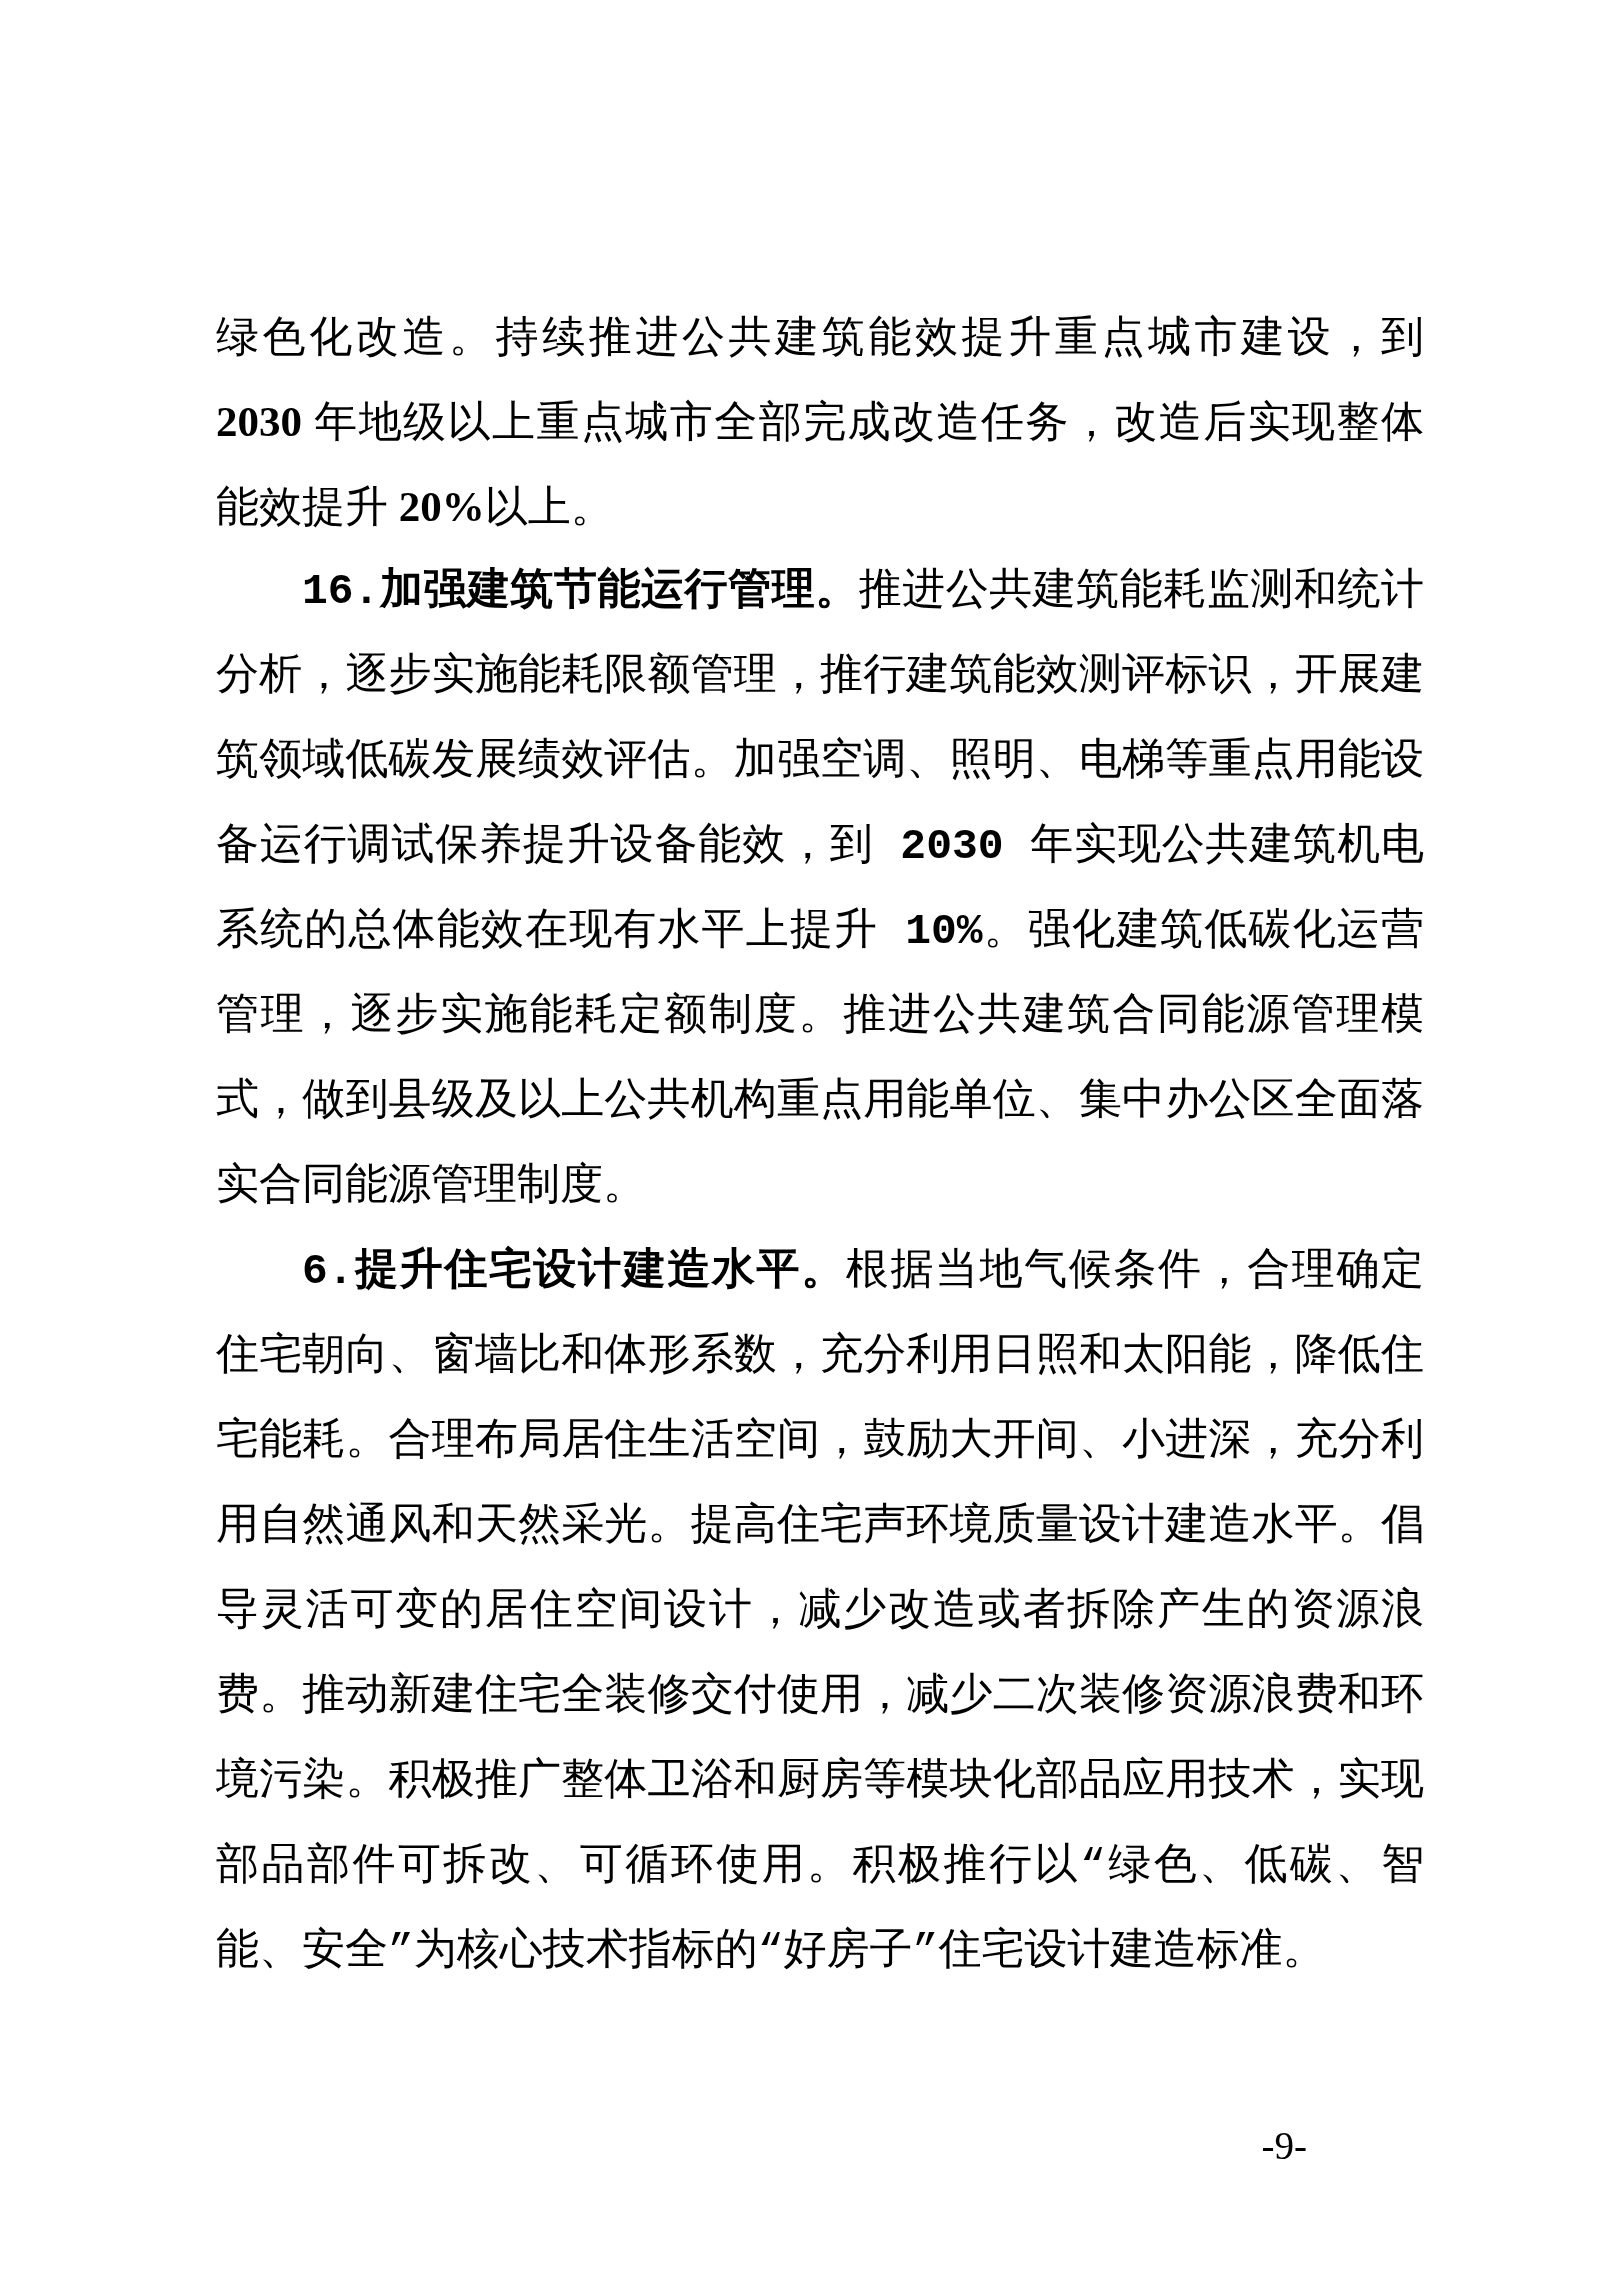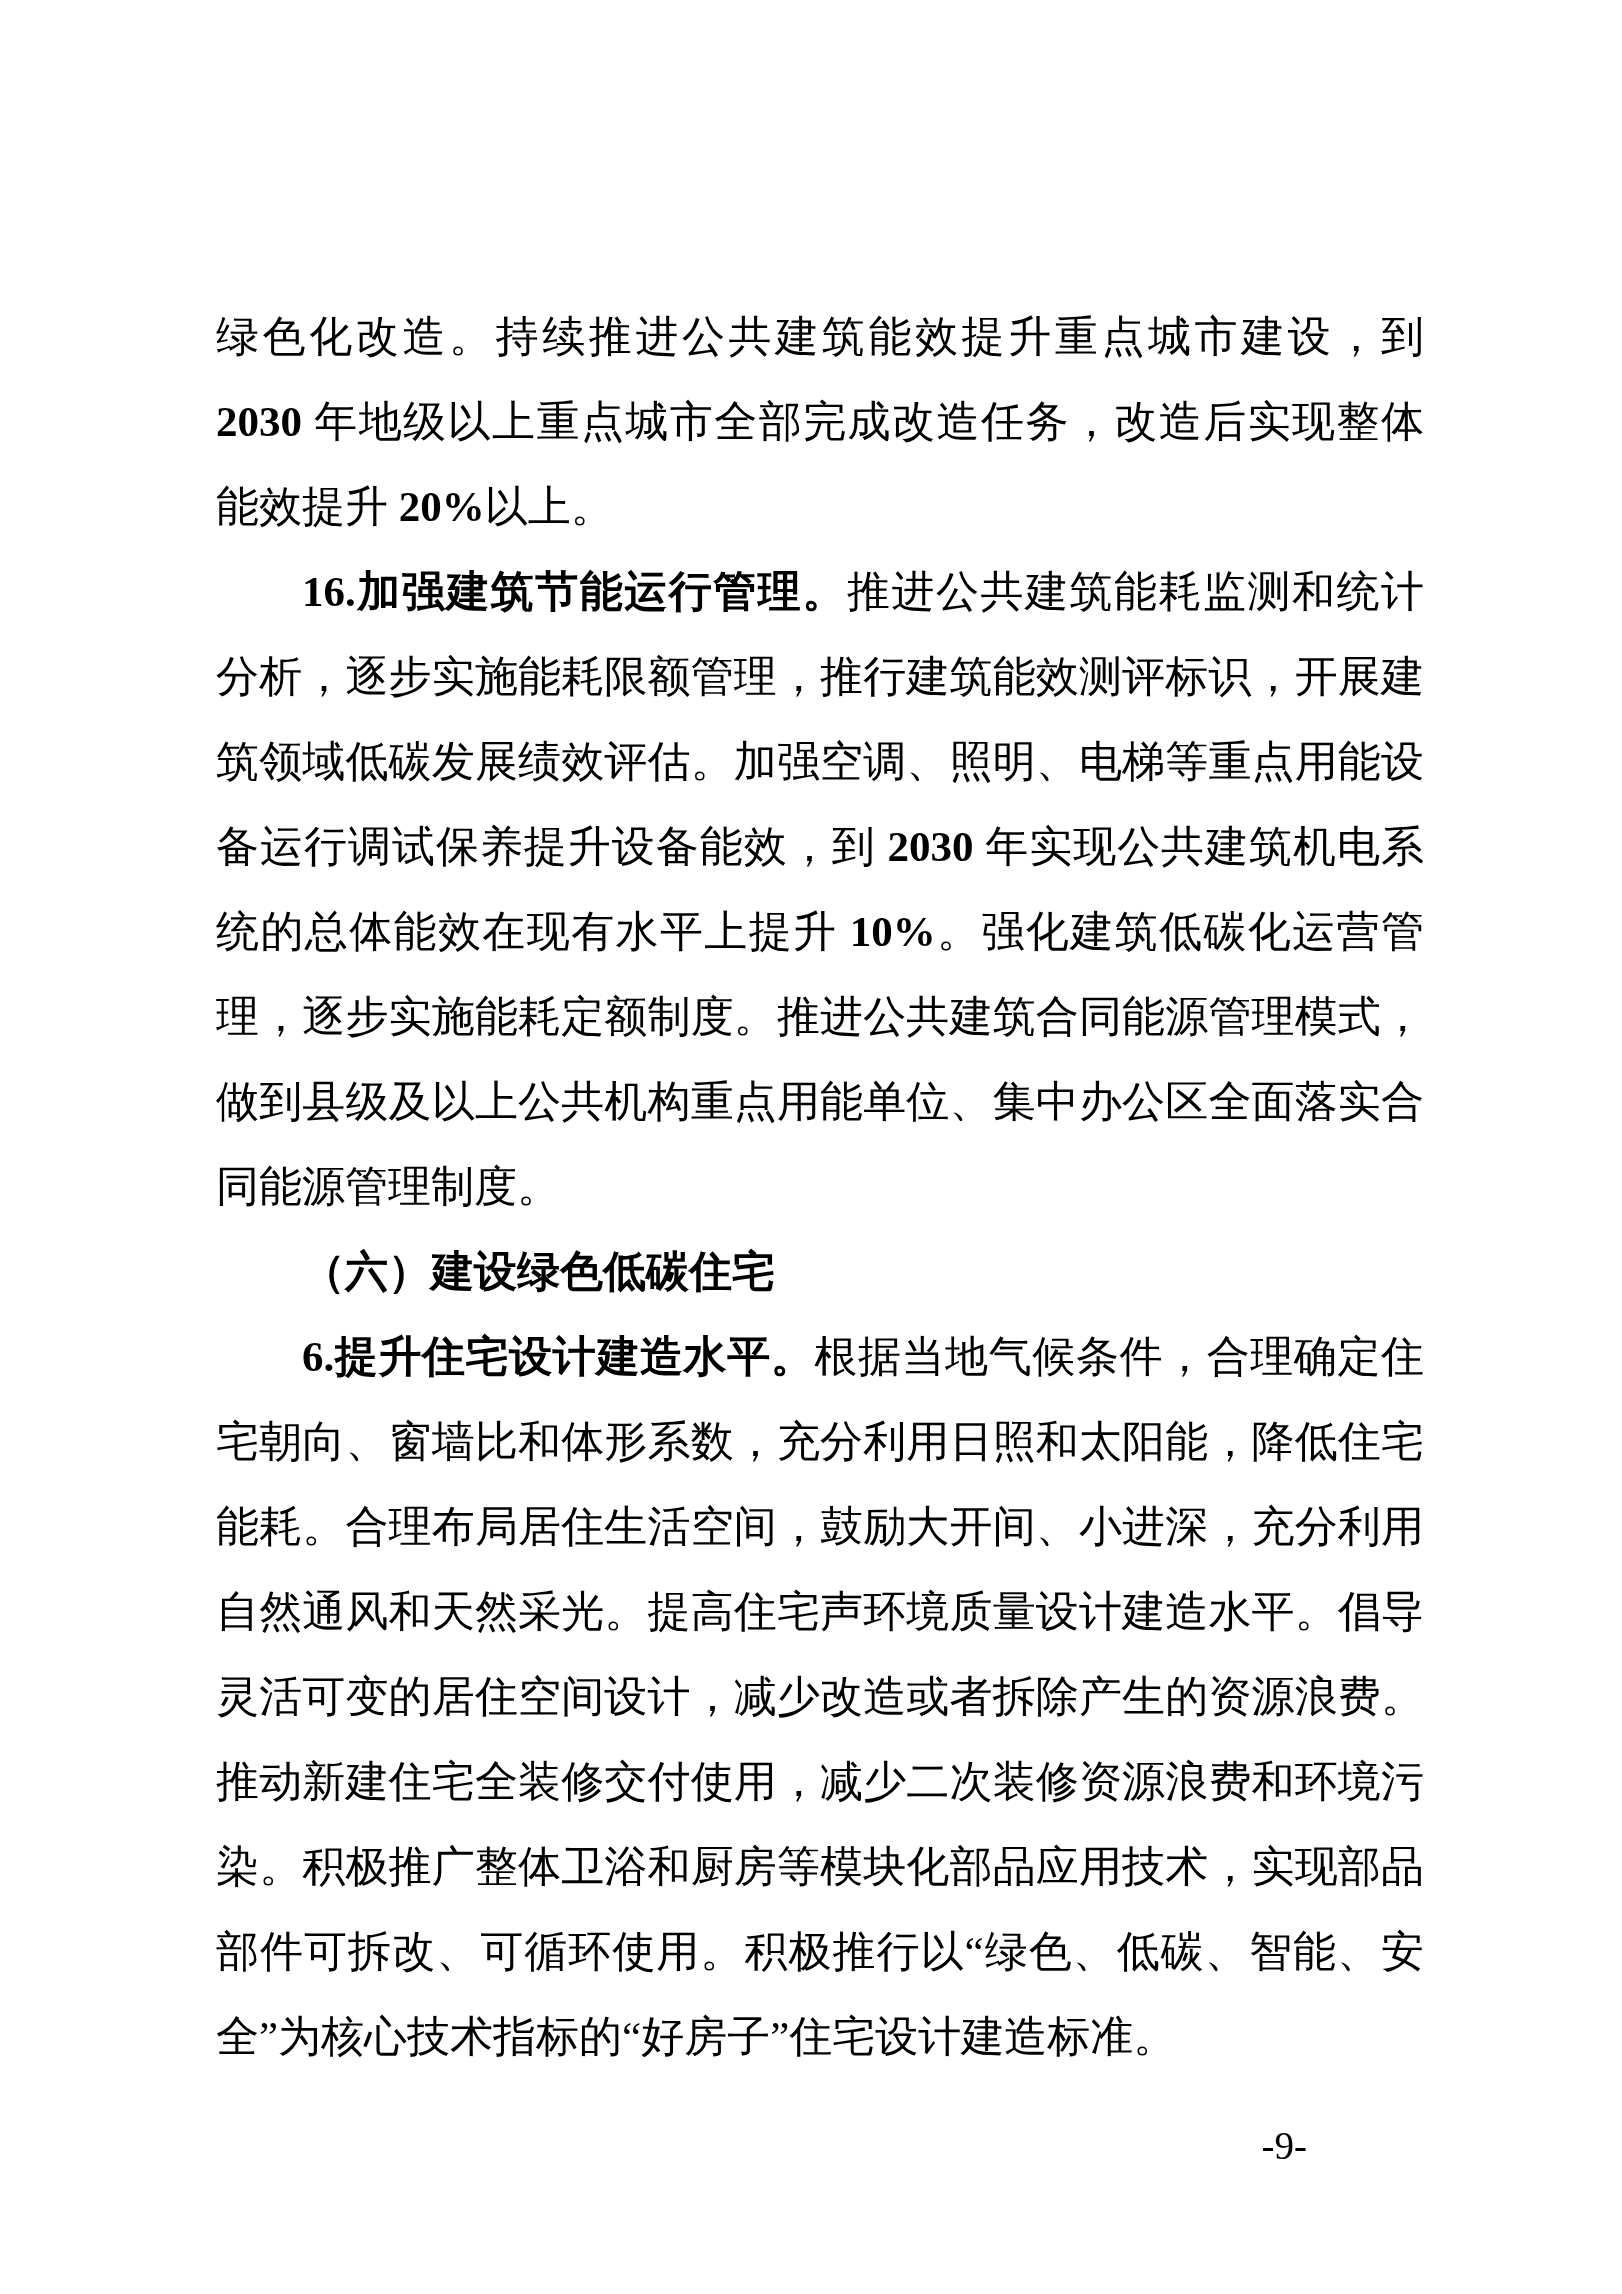--- a/index.html
+++ b/index.html
@@ -26,20 +26,21 @@
     text-align: justify;
     text-justify: inter-character;
     letter-spacing: 0;
   }
   .body-text p {
     margin: 0;
     padding: 0;
   }
   .body-text p.indent {
     text-indent: 86px; 
+    font-family: Liberation Mono, monospace;
   }
   .body-text .b {
     font-weight: 700;
   }
   .body-text p.heading {
     font-weight: 700;
   }
   .page-number {
     position: absolute;
     top: 2123px;
@@ -50,18 +51,17 @@
     color: #000000;
   }
 </style>
 </head>
 <body>
 
 <div class="page">
   <div class="body-text">
       <p class=""><span>绿色化改造。持续推进公共建筑能效提升重点城市建设，到 </span><span class="b">2030</span><span> 年地级以上重点城市全部完成改造任务，改造后实现整体能效提升 </span><span class="b">20%</span><span>以上。</span></p>
       <p class="indent"><span class="b">16.加强建筑节能运行管理。</span><span>推进公共建筑能耗监测和统计分析，逐步实施能耗限额管理，推行建筑能效测评标识，开展建筑领域低碳发展绩效评估。加强空调、照明、电梯等重点用能设备运行调试保养提升设备能效，到 </span><span class="b">2030</span><span> 年实现公共建筑机电系统的总体能效在现有水平上提升 </span><span class="b">10%</span><span>。强化建筑低碳化运营管理，逐步实施能耗定额制度。推进公共建筑合同能源管理模式，做到县级及以上公共机构重点用能单位、集中办公区全面落实合同能源管理制度。</span></p>
-      <p class="indent heading"><span class="b">（六）建设绿色低碳住宅</span></p>
       <p class="indent"><span class="b">6.提升住宅设计建造水平。</span><span>根据当地气候条件，合理确定住宅朝向、窗墙比和体形系数，充分利用日照和太阳能，降低住宅能耗。合理布局居住生活空间，鼓励大开间、小进深，充分利用自然通风和天然采光。提高住宅声环境质量设计建造水平。倡导灵活可变的居住空间设计，减少改造或者拆除产生的资源浪费。推动新建住宅全装修交付使用，减少二次装修资源浪费和环境污染。积极推广整体卫浴和厨房等模块化部品应用技术，实现部品部件可拆改、可循环使用。积极推行以“绿色、低碳、智能、安全”为核心技术指标的“好房子”住宅设计建造标准。</span></p>
     </div>
   <div class="page-number">-9-</div>
 </div>
 
 
 </body></html>

